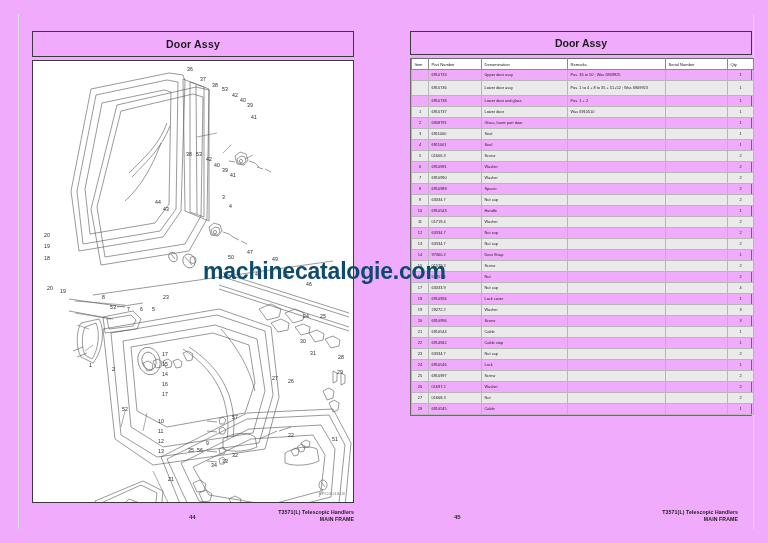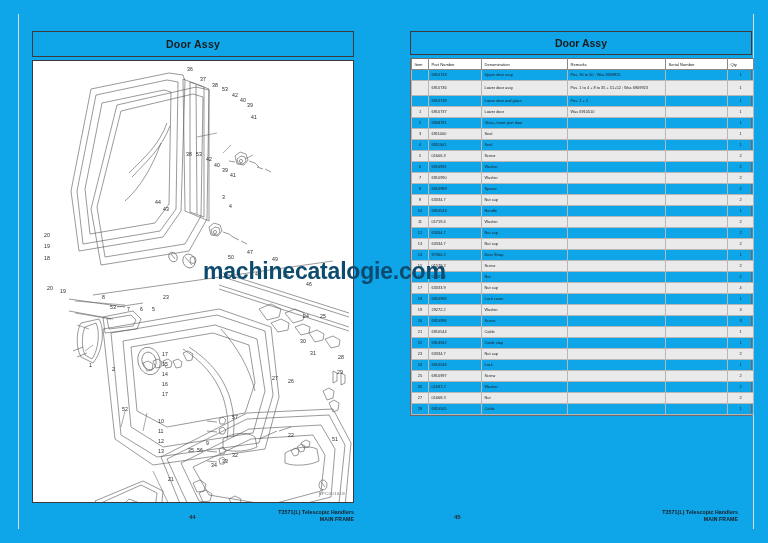--- a/index.html
+++ b/index.html
@@ -13,21 +13,21 @@
   #viewer {
     position: relative;
     width: 768px; height: 543px;
     background: #ffffff;
     display: flex;
     flex-direction: row;
   }
   
   .page {
     position: relative;
-    background: #0ea5e9;
+    background: #f0abfc;
     height: 543px;
   }
   .page-left  { width: 384px; }
   .page-right { width: 384px; }
   
   .lp-title-box {
     position: absolute;
     left: 32px; top: 31px;
     width: 322px; height: 26px;
     border: 1px solid #3a3a3a;

